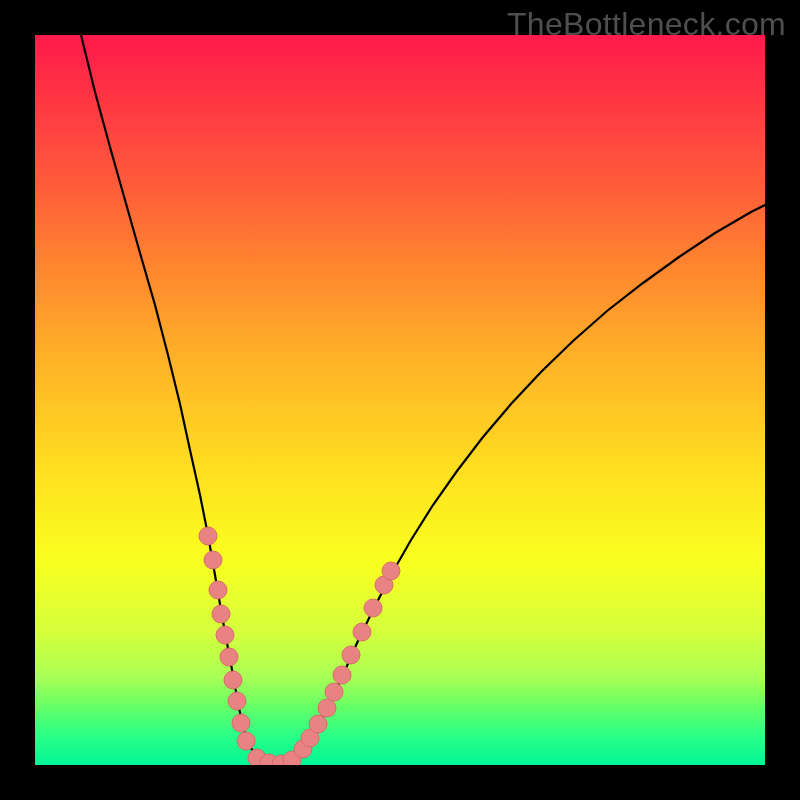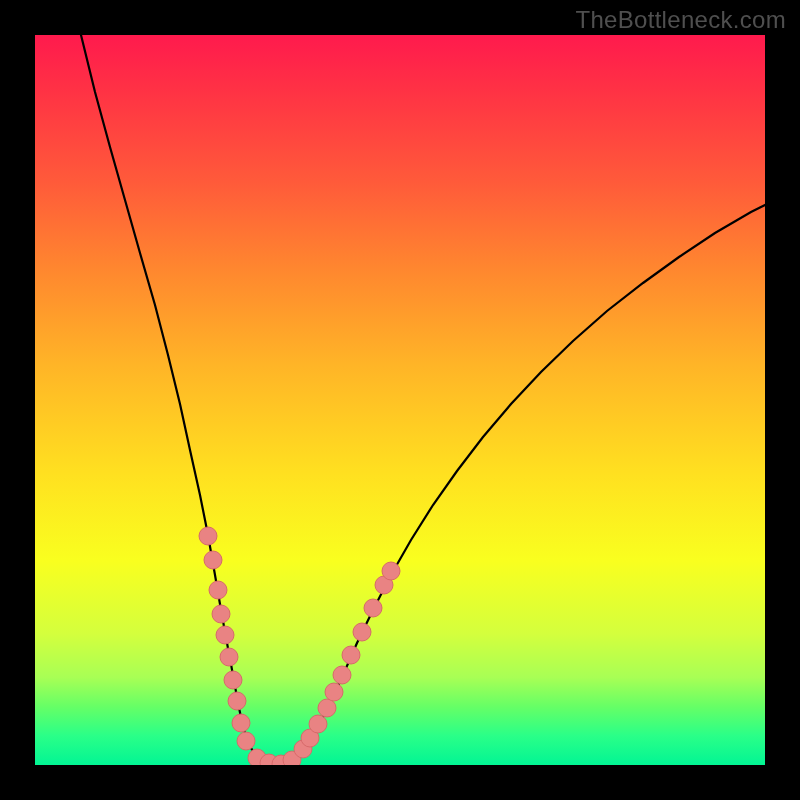--- a/index.html
+++ b/index.html
@@ -38,21 +38,21 @@
       #66ff66 92%,
       #2aff88 96%,
       #02f594 100%
     );
   }
   .watermark {
     position: absolute;
     top: 6px;
     right: 14px;
     color: #4f4f4f;
-    font-size: 24px;
+    font-size: 32px;
     font-weight: 500;
     letter-spacing: 0.3px;
     user-select: none;
   }
   svg {
     position: absolute;
     left: 0;
     top: 0;
   }
 </style>

